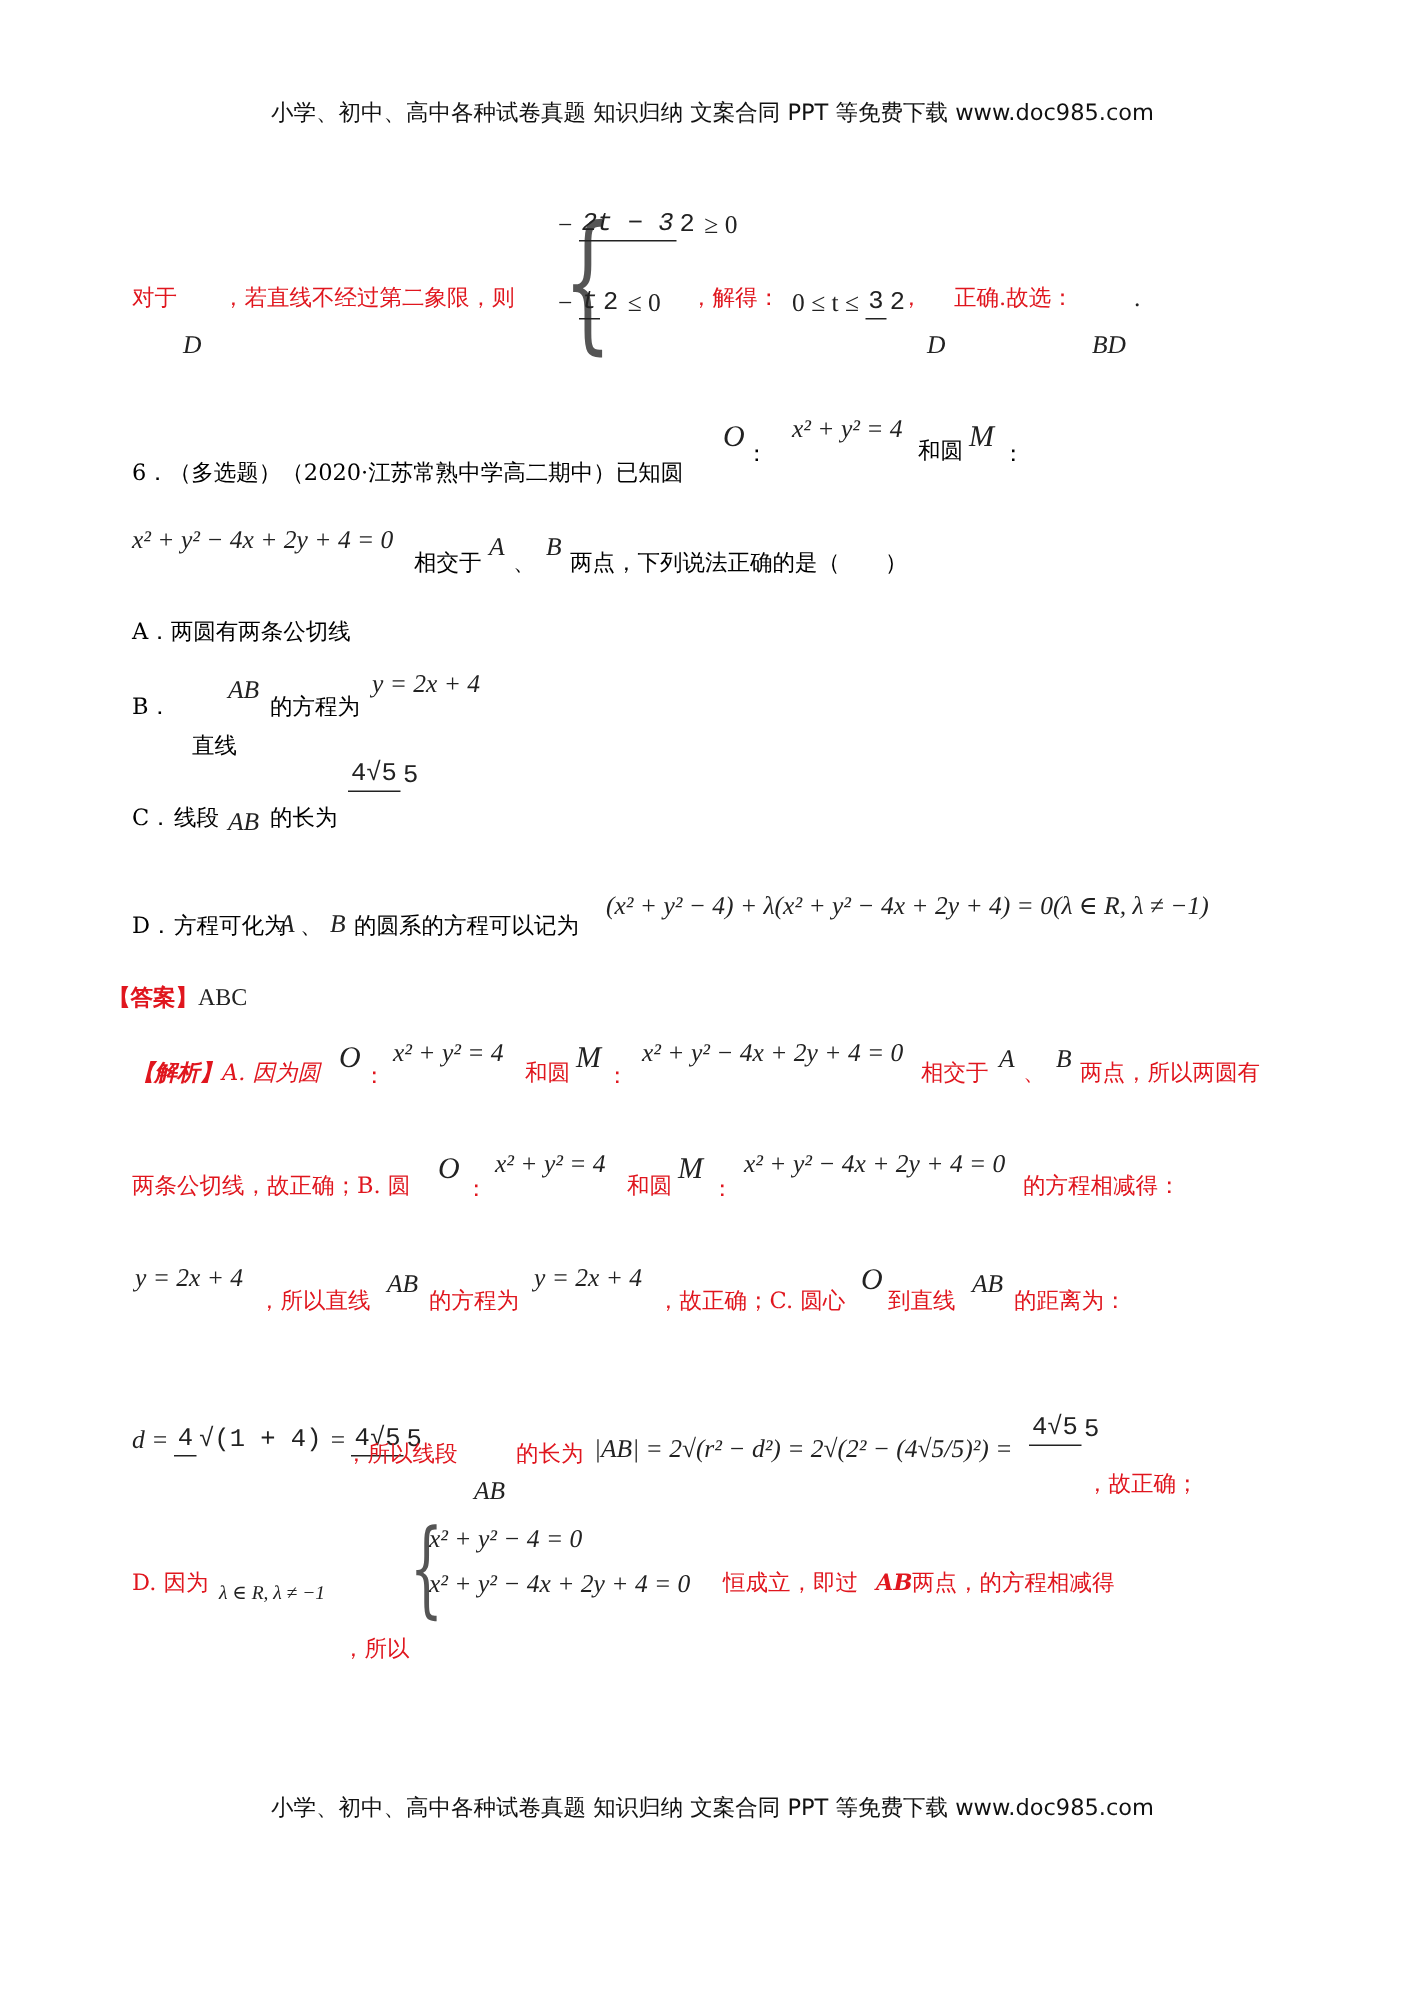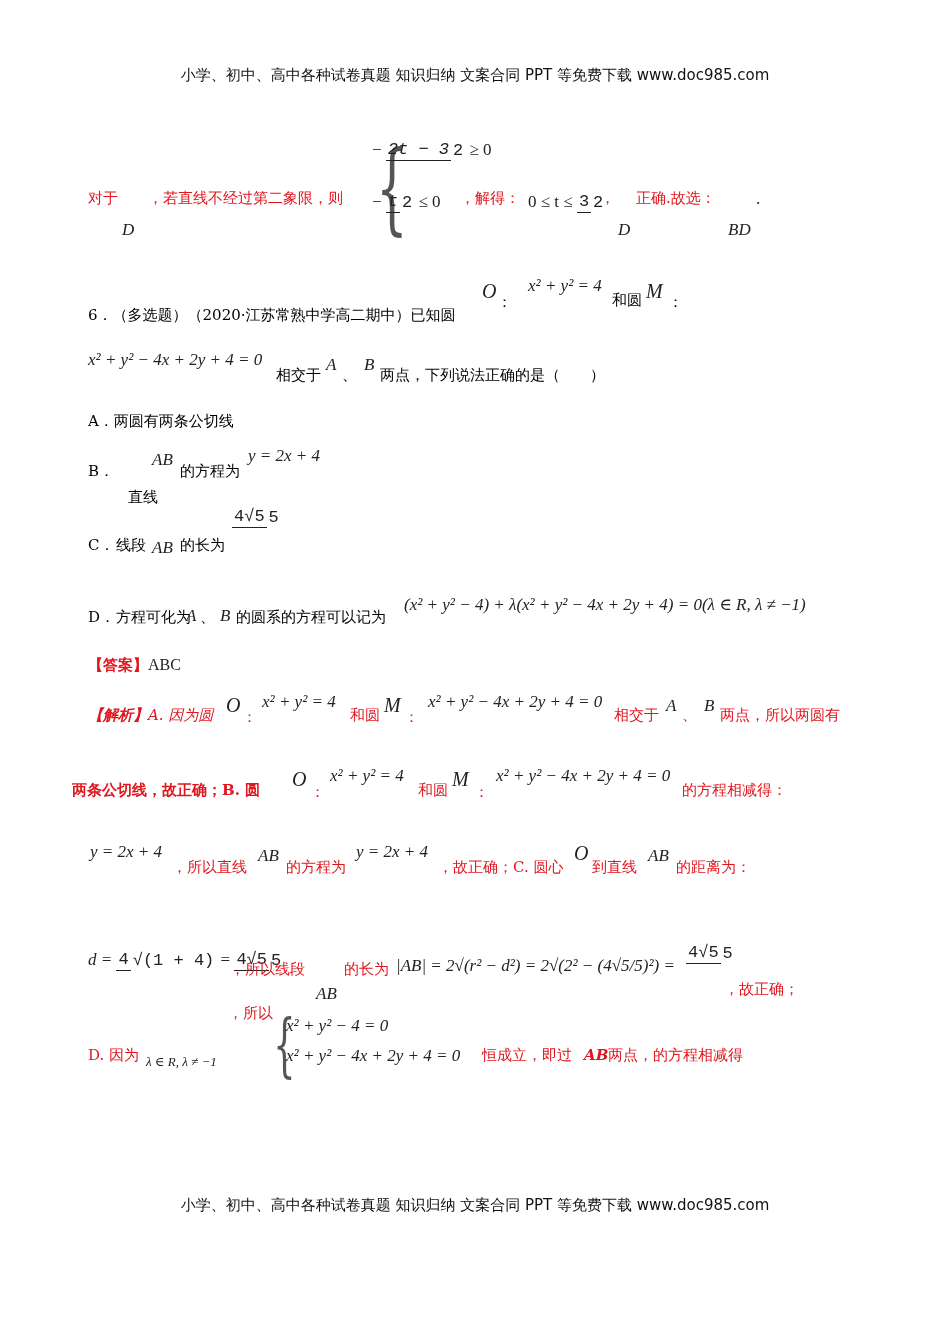--- a/index.html
+++ b/index.html
@@ -102,41 +102,41 @@
     <span class="abs cn" style="left:88px; top:608px;">D．</span>
     <span class="abs cn" style="left:116px; top:608px;">方程可化为</span>
     <span class="abs m mi" style="left:186px; top:606px;">A</span>
     <span class="abs cn" style="left:200px; top:608px;">、</span>
     <span class="abs m mi" style="left:220px; top:606px;">B</span>
     <span class="abs cn" style="left:236px; top:608px;">的圆系的方程可以记为</span>
     <span class="abs m mi" style="left:404px; top:594px;">(x² + y² − 4) + λ(x² + y² − 4x + 2y + 4) = 0(λ ∈ R, λ ≠ −1)</span>
   </div>
 </div>
 
-<div class="abs cn red" style="left:88px; top:656px;">
+<div class="abs cn red" style="left:72px; top:656px;">
   <b>【答案】</b><span class="m red" style="font-size:16px;">ABC</span>
 </div>
 
 <div>
 
   <div class="abs cn red" style="left:88px; top:706px;font-style:italic;"><b>【解析】</b><span>A. 因为圆</span></div>
   <span class="abs m mi" style="left:226px; top:694px; font-size:20px;">O</span>
   <span class="abs cn red" style="left:242px; top:708px;">：</span>
   <span class="abs m mi" style="left:262px; top:692px;">x² + y² = 4</span>
   <span class="abs cn red" style="left:350px; top:706px;">和圆</span>
   <span class="abs m mi" style="left:384px; top:694px; font-size:20px;">M</span>
   <span class="abs cn red" style="left:404px; top:708px;">：</span>
   <span class="abs m mi" style="left:428px; top:692px;">x² + y² − 4x + 2y + 4 = 0</span>
   <span class="abs cn red" style="left:614px; top:706px;">相交于</span>
   <span class="abs m mi" style="left:666px; top:696px;">A</span>
   <span class="abs cn red" style="left:682px; top:706px;">、</span>
   <span class="abs m mi" style="left:704px; top:696px;">B</span>
   <span class="abs cn red" style="left:720px; top:706px;">两点，所以两圆有</span>
 
-  <span class="abs cn red" style="left:72px; top:781px;font-weight:bold;">两条公切线，故正确；B. 圆</span>
+  <span class="abs cn red" style="left:88px; top:781px;">两条公切线，故正确；B. 圆</span>
   <span class="abs m mi" style="left:292px; top:768px; font-size:20px;">O</span>
   <span class="abs cn red" style="left:310px; top:783px;">：</span>
   <span class="abs m mi" style="left:330px; top:766px;">x² + y² = 4</span>
   <span class="abs cn red" style="left:418px; top:781px;">和圆</span>
   <span class="abs m mi" style="left:452px; top:768px; font-size:20px;">M</span>
   <span class="abs cn red" style="left:474px; top:783px;">：</span>
   <span class="abs m mi" style="left:496px; top:766px;">x² + y² − 4x + 2y + 4 = 0</span>
   <span class="abs cn red" style="left:682px; top:781px;">的方程相减得：</span>
 
   <span class="abs m mi" style="left:90px; top:842px;">y = 2x + 4</span>
@@ -167,21 +167,21 @@
   <span class="abs cn red" style="left:344px; top:960px;">的长为</span>
   <span class="abs m mi" style="left:396px; top:956px;">|AB| = 2√(r² − d²) = 2√(2² − (4√5/5)²) =</span>
   <span class="abs m frac" style="left:686px; top:944px;">
       <span class="num">4√5</span>
       <span class="den">5</span>
     </span>
   <span class="abs cn red" style="left:724px; top:960px;margin-top:20px;">，故正确；</span>
 
   <span class="abs cn red" style="left:88px; top:1046px;">D. 因为</span>
   <span class="abs m mi" style="left:146px; top:1054px; font-size:13px;">λ ∈ R, λ ≠ −1</span>
-  <span class="abs cn red" style="left:228px; top:1004px;">，所以</span>
+  <span class="abs cn red" style="left:228px; top:1090px;">，所以</span>
   <span class="abs brace" style="left:262px; top:1010px; font-size:70px; color:#555;">{</span>
   <span class="abs m mi" style="left:286px; top:1016px;">x² + y² − 4 = 0</span>
   <span class="abs m mi" style="left:286px; top:1046px;">x² + y² − 4x + 2y + 4 = 0</span>
   <span class="abs cn red" style="left:482px; top:1046px;">恒成立，即过</span>
   <span class="abs cn red mi" style="left:584px; top:1046px; font-weight:bold;">AB</span>
   <span class="abs cn red" style="left:608px; top:1046px;">两点，的方程相减得</span>
 </div>
 
 <div class="abs banner" style="top:1196px;">小学、初中、高中各种试卷真题 知识归纳 文案合同 PPT 等免费下载   www.doc985.com</div>
 

